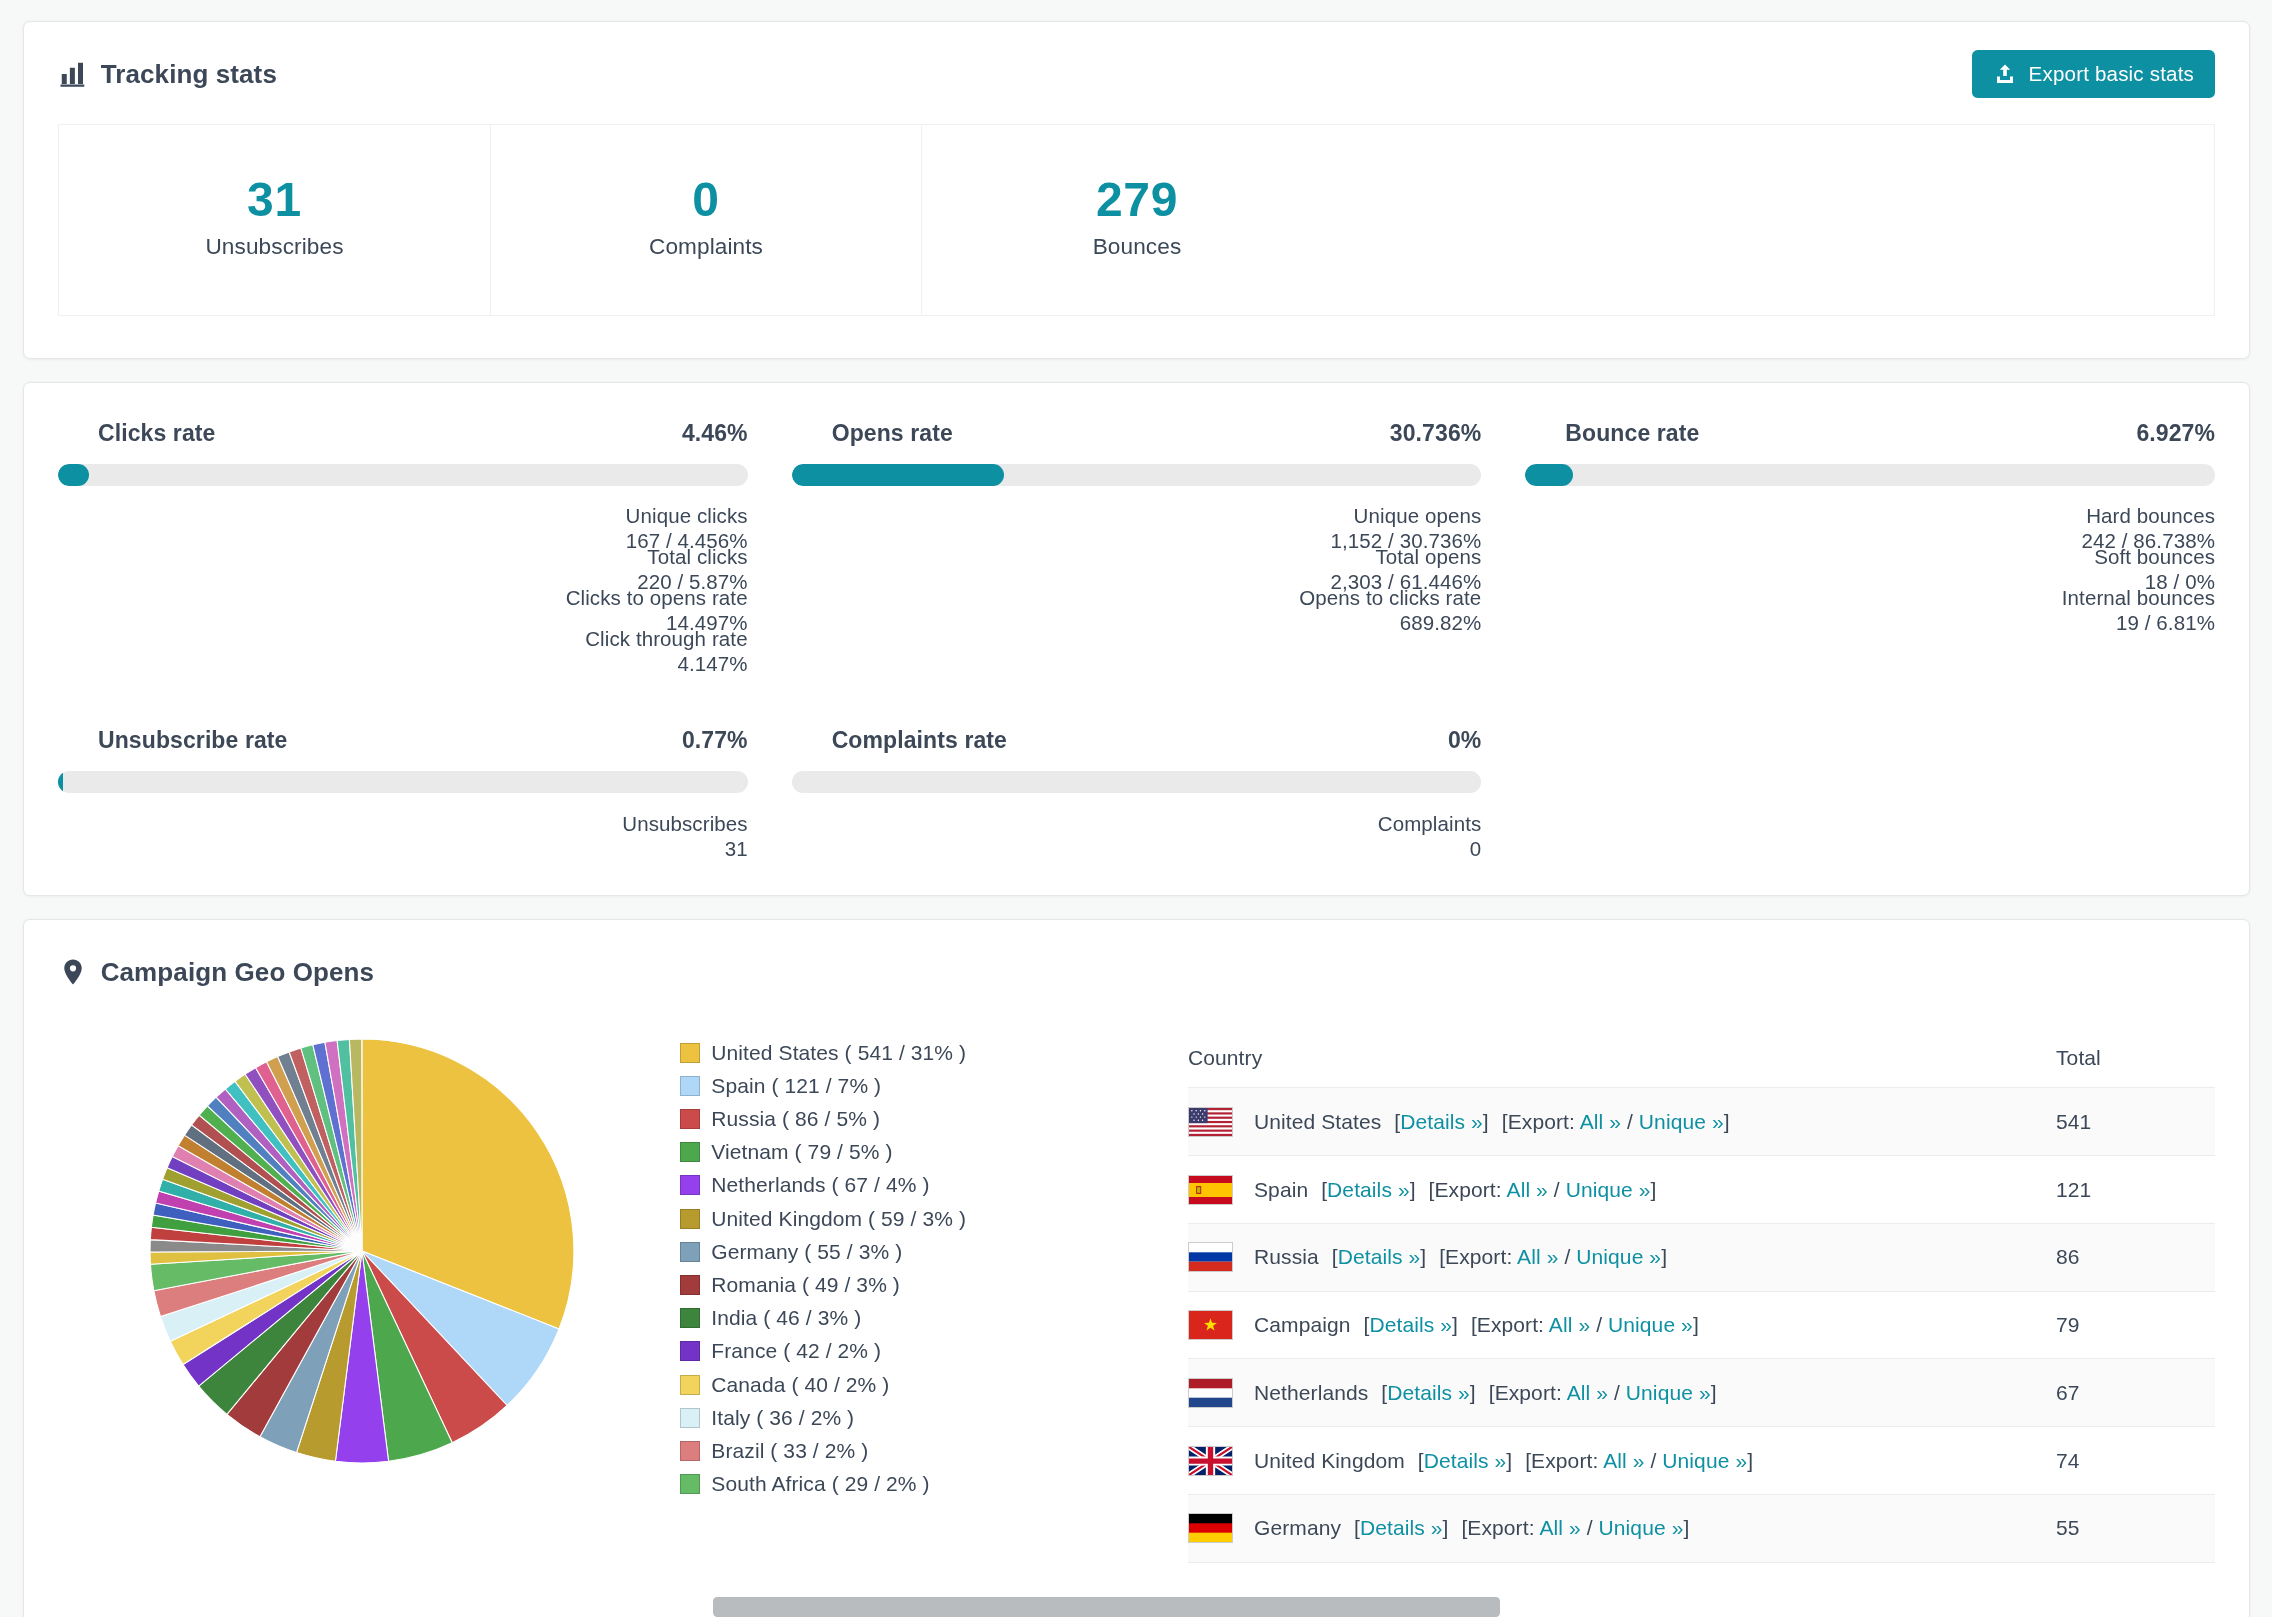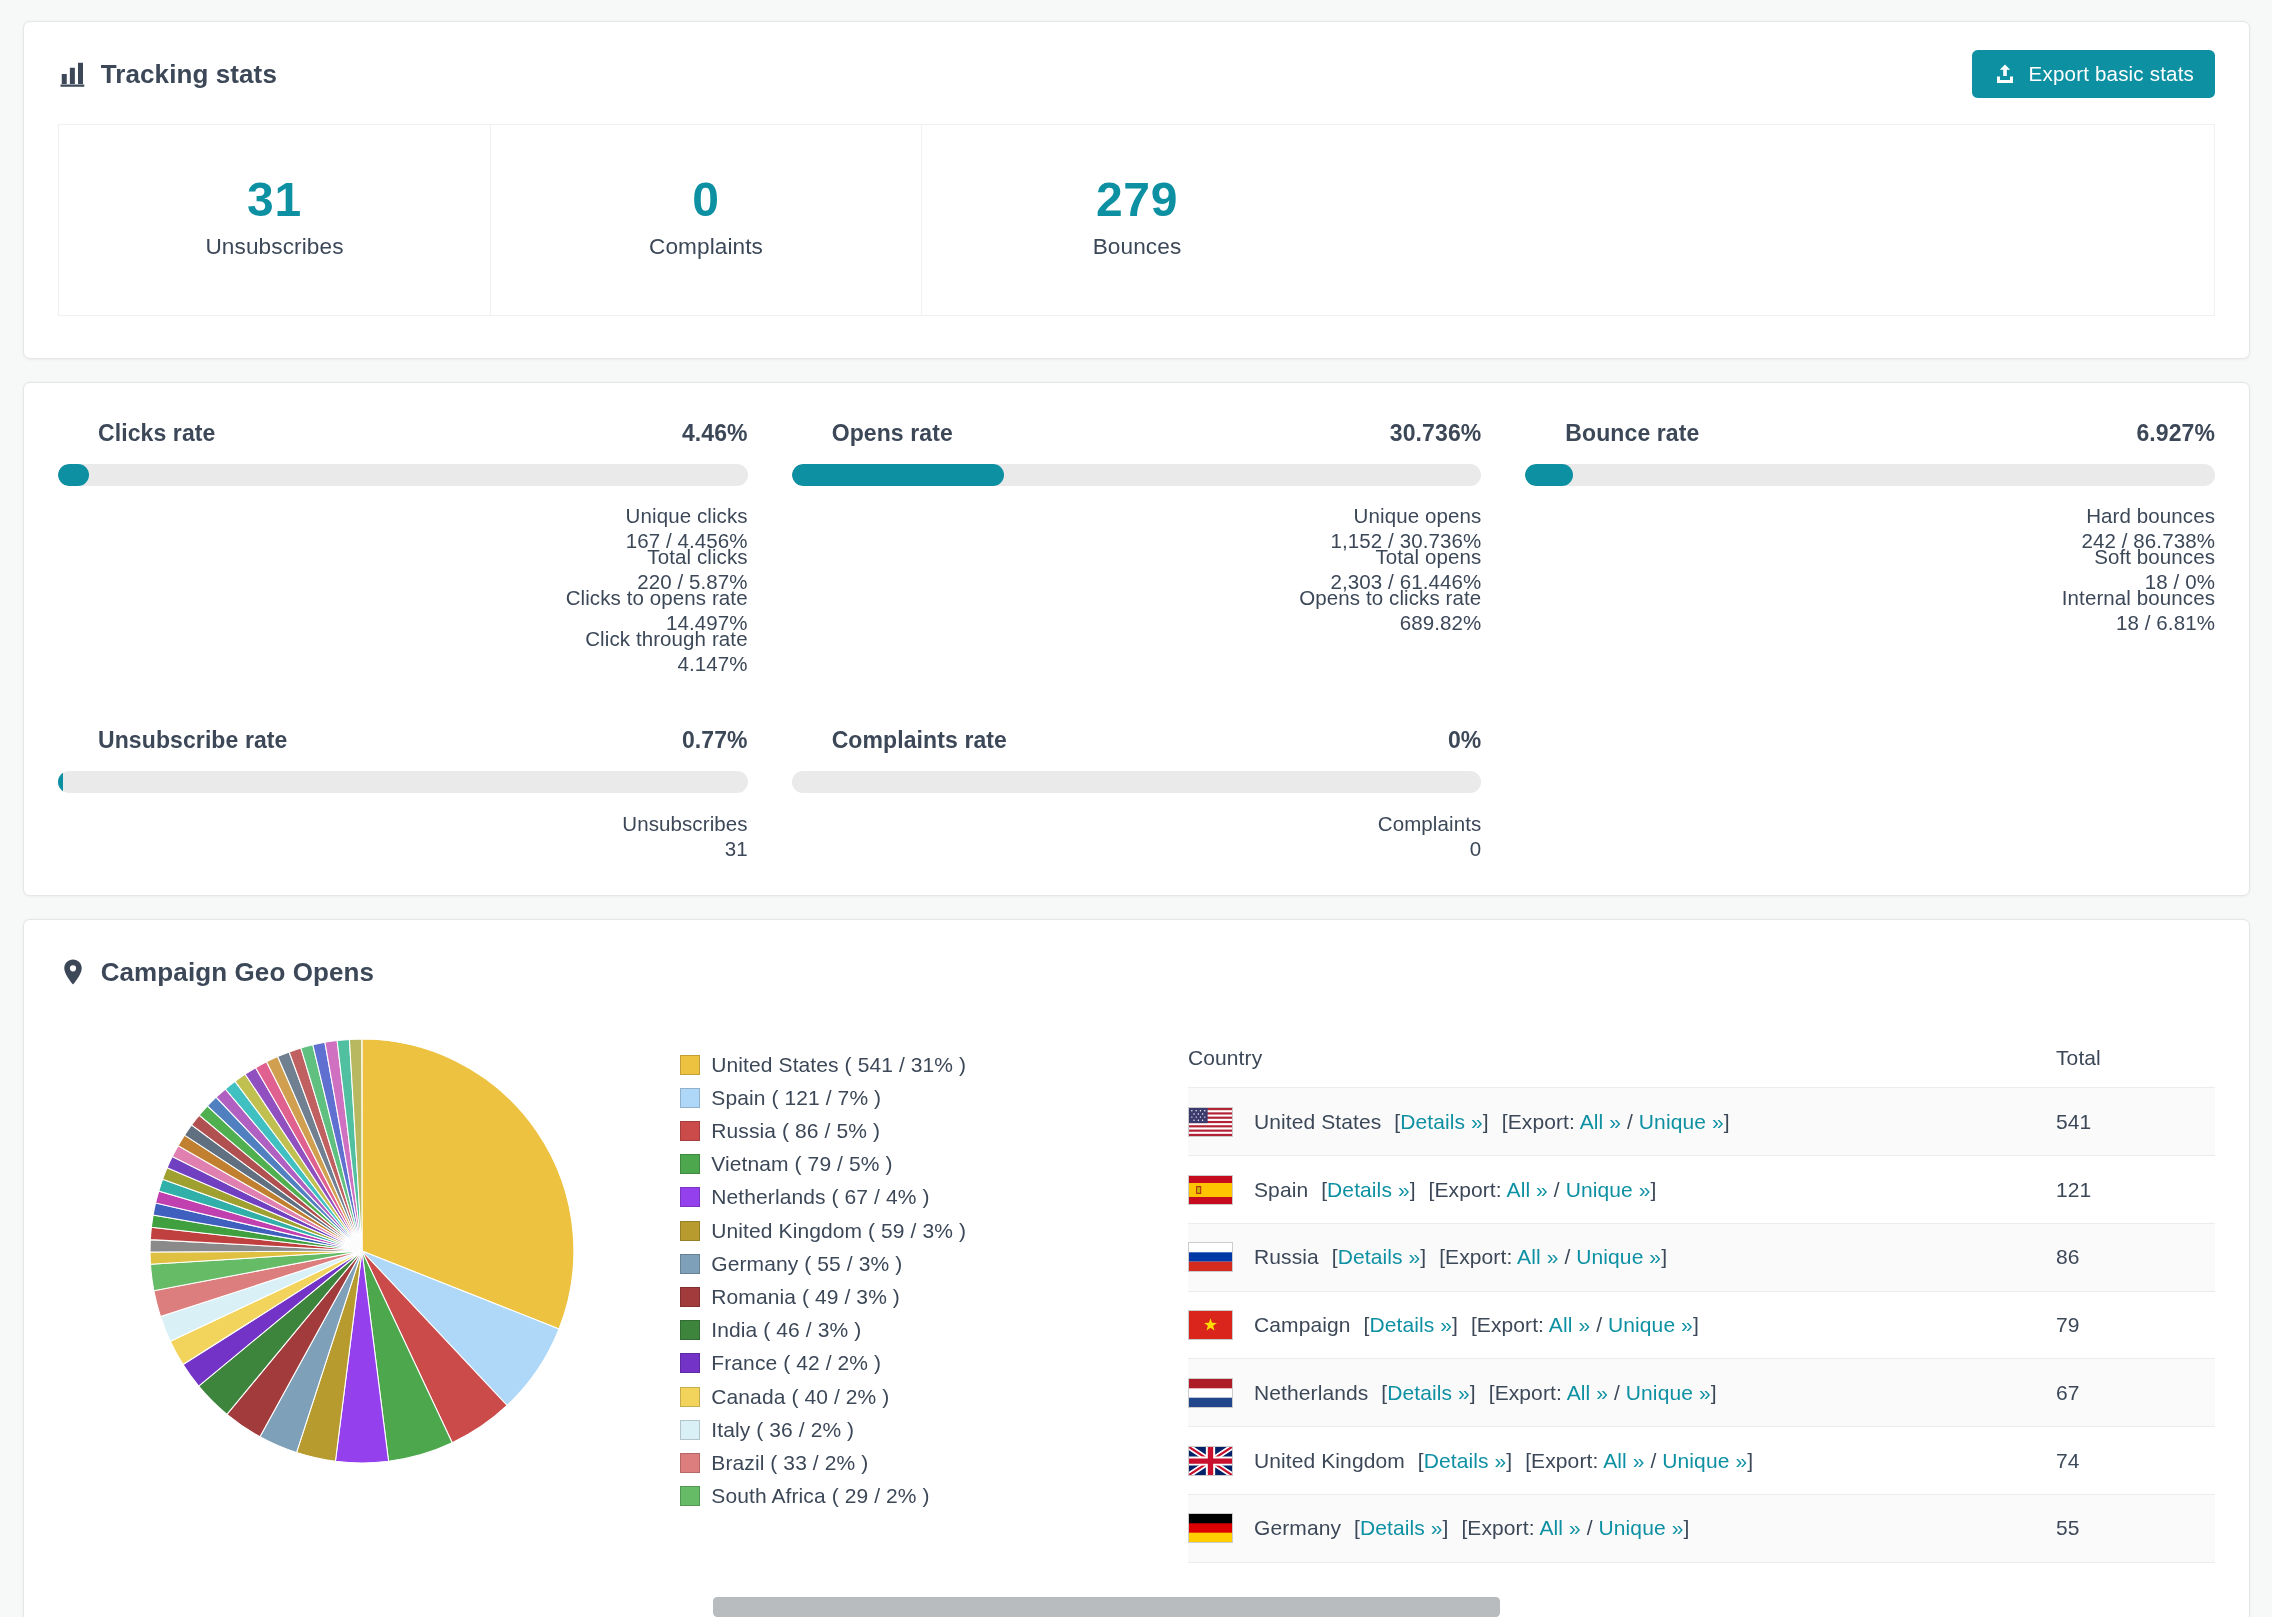--- a/index.html
+++ b/index.html
@@ -64,21 +64,21 @@
   .rate-row{display:flex;align-items:flex-end;height:41px;font-size:20.5px;flex-direction:column;}
   .rate-row .leader{flex:1;height:11.3px;border-bottom:1.4px dotted var(--leader);margin:0 10px;}
   .rate-row-label{white-space:nowrap;}
   .rate-row-value{white-space:nowrap;}
 
   
   .geo-card{min-height:1129px;}
   .geo-content{display:flex;align-items:flex-start;margin-top:30px;}
   .pie-wrap{margin-left:85px;width:438px;flex:none;margin-top:5.6px;}
   .pie-wrap svg{width:438px;height:438px;display:block;}
-  .legend{list-style:none;margin-left:99px;margin-top:26px;width:452px;flex:none;}
+  .legend{list-style:none;margin-left:99px;margin-top:14px;width:452px;flex:none;}
   .legend-item{display:flex;align-items:center;gap:11.3px;margin-bottom:9.2px;font-size:21px;}
   .legend-swatch{width:20px;height:20px;flex:none;border:0.7px solid rgba(0,0,0,.18);}
   .geo-table-wrap{flex:1;margin-left:56px;margin-top:4.2px;}
   table.geo-table{width:100%;border-collapse:collapse;font-size:21px;color:var(--text);}
   .geo-table th{
     text-align:left;font-weight:400;color:var(--text);
     padding:15.5px 0 17px;border-bottom:1.4px solid var(--row-line);
   }
   .geo-table th.col-total,.geo-table td.geo-total{width:159px;}
   .geo-table td{padding:18.4px 0;border-bottom:1.4px solid var(--row-line);vertical-align:middle;}
@@ -227,21 +227,21 @@
 
   <div class="rate-row">
     <span class="rate-row-label">Soft bounces</span>
     <span class="leader"></span>
     <span class="rate-row-value">18 / 0%</span>
   </div>
 
   <div class="rate-row">
     <span class="rate-row-label">Internal bounces</span>
     <span class="leader"></span>
-    <span class="rate-row-value">18 / 6.81%</span>
+    <span class="rate-row-value">19 / 6.81%</span>
   </div>
 </div>
   </section>
 
   <section class="rate">
     <div class="rate-head">
       <span class="rate-title">Unsubscribe rate</span>
       <span class="rate-value">0.77%</span>
     </div>
     <div class="progress">

